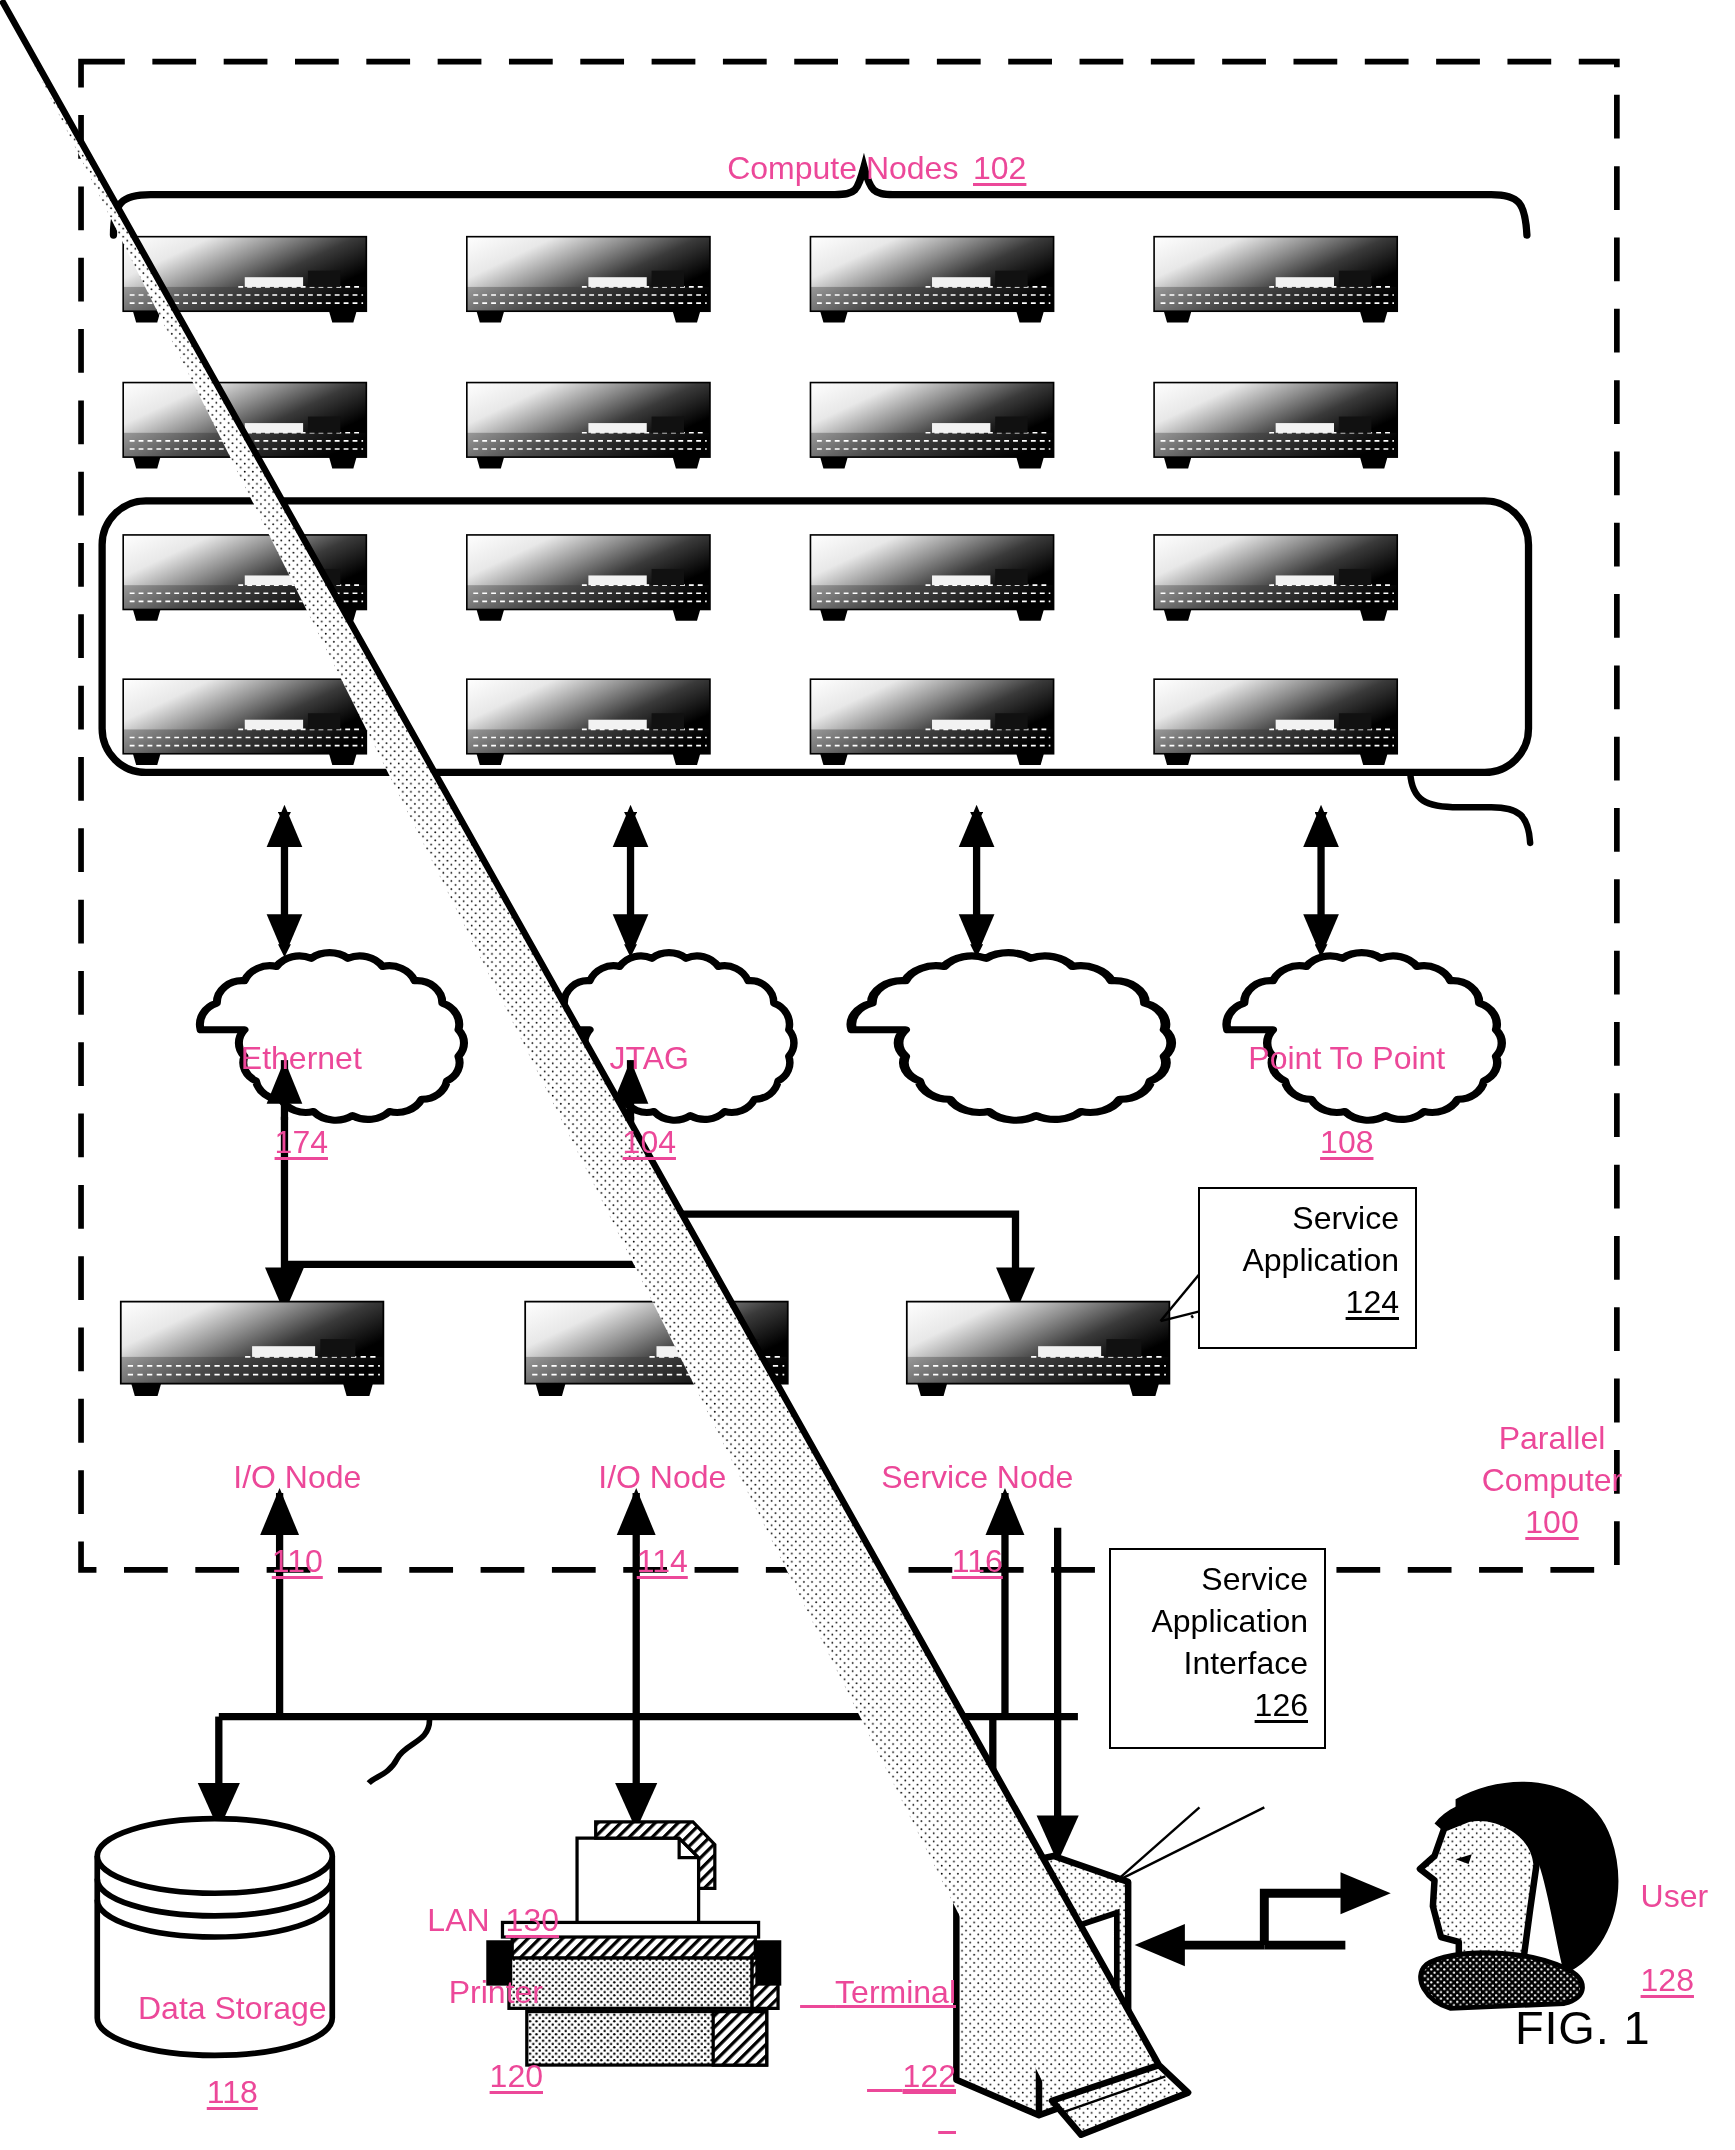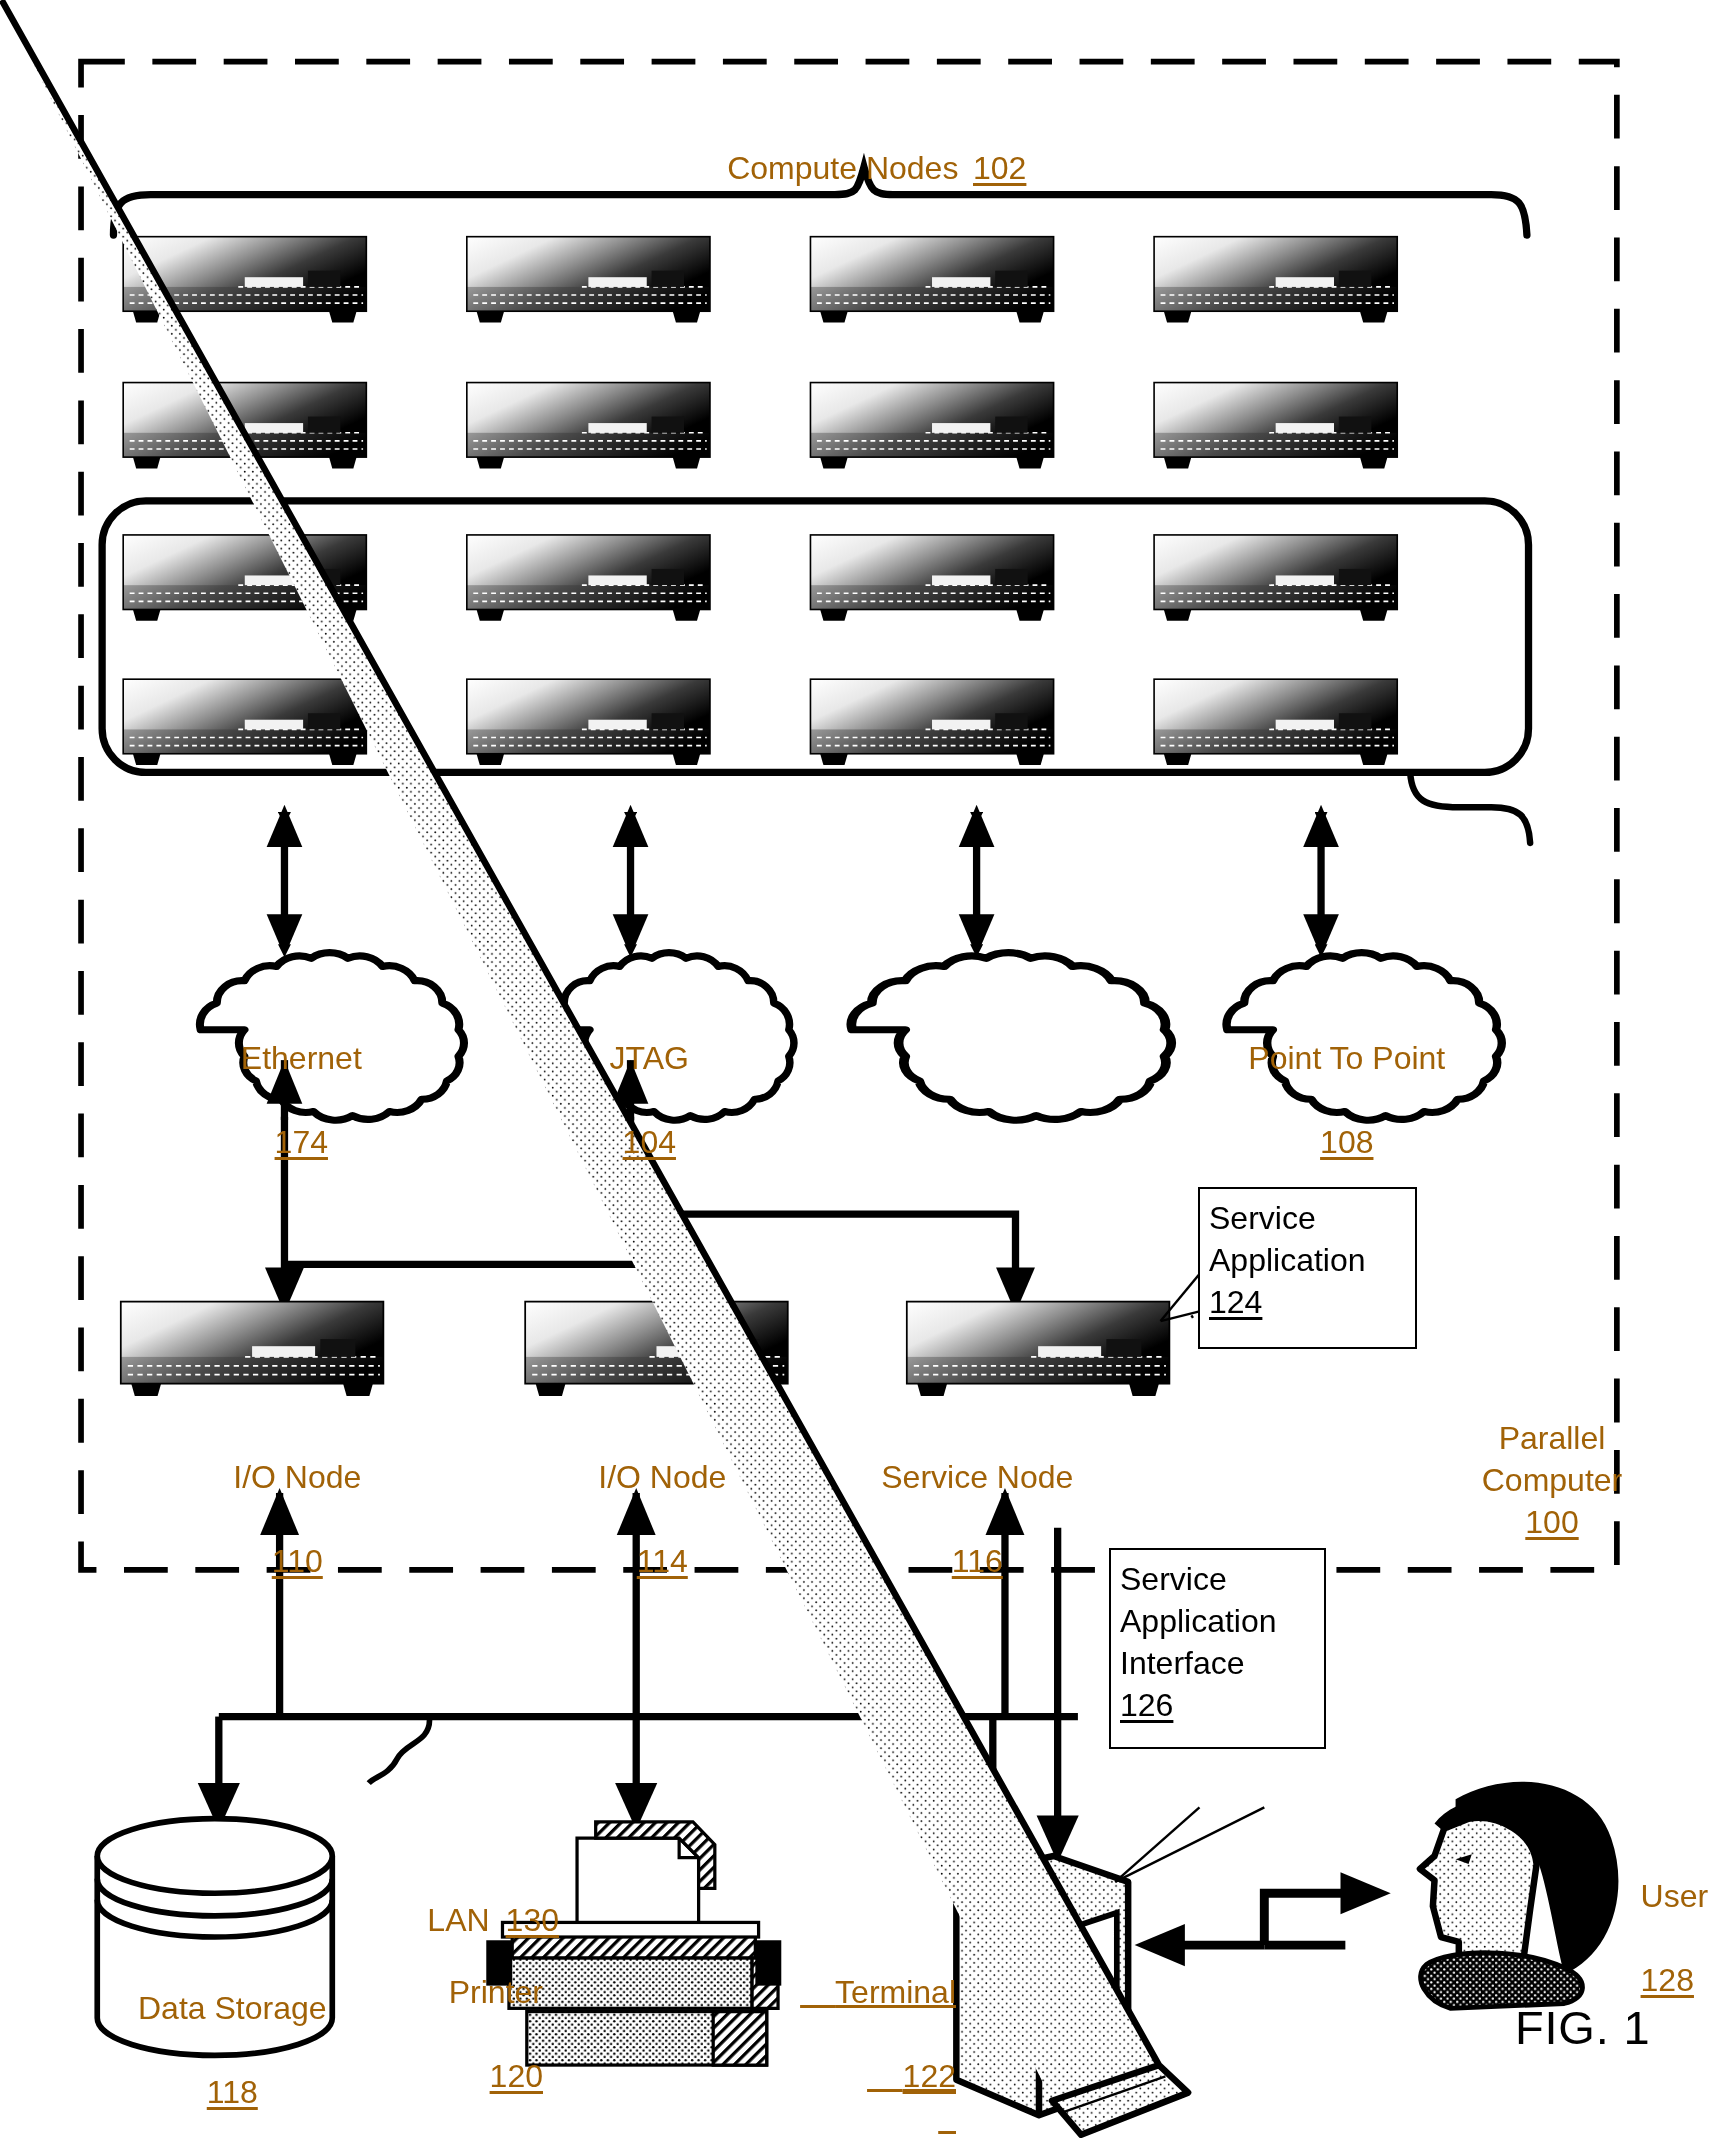--- a/index.html
+++ b/index.html
@@ -24,40 +24,40 @@
     top: 0;
     width: 1736px;
     height: 2151px;
     pointer-events: none;
   }
   .lbl {
     position: absolute;
     font-family: "Liberation Sans", sans-serif;
     font-size: 32px;
     line-height: 42px;
-    color: #a16207;
+    color: #ec4899;
     text-align: center;
     white-space: pre;
   }
   .lbl.multi { white-space: normal; }
   .num { text-decoration: underline; text-underline-offset: 4px; }
   .fig-title {
     position: absolute;
     font-size: 47px;
     letter-spacing: 0.8px;
     margin-left: 44px;
   }
   .boxlabel {
     position: absolute;
     border: 2.4px solid #000;
     background: #fff;
-    text-align: left;
+    text-align: right;
     font-size: 32px;
     line-height: 42px;
-    padding: 8px 9px;
+    padding: 8px 16px;
     box-sizing: border-box;
   }
 </style>
 </head>
 <body>
 
 <div id="figure">
 
   <svg class="layer" viewBox="0 0 2142 2654">
     <defs>

